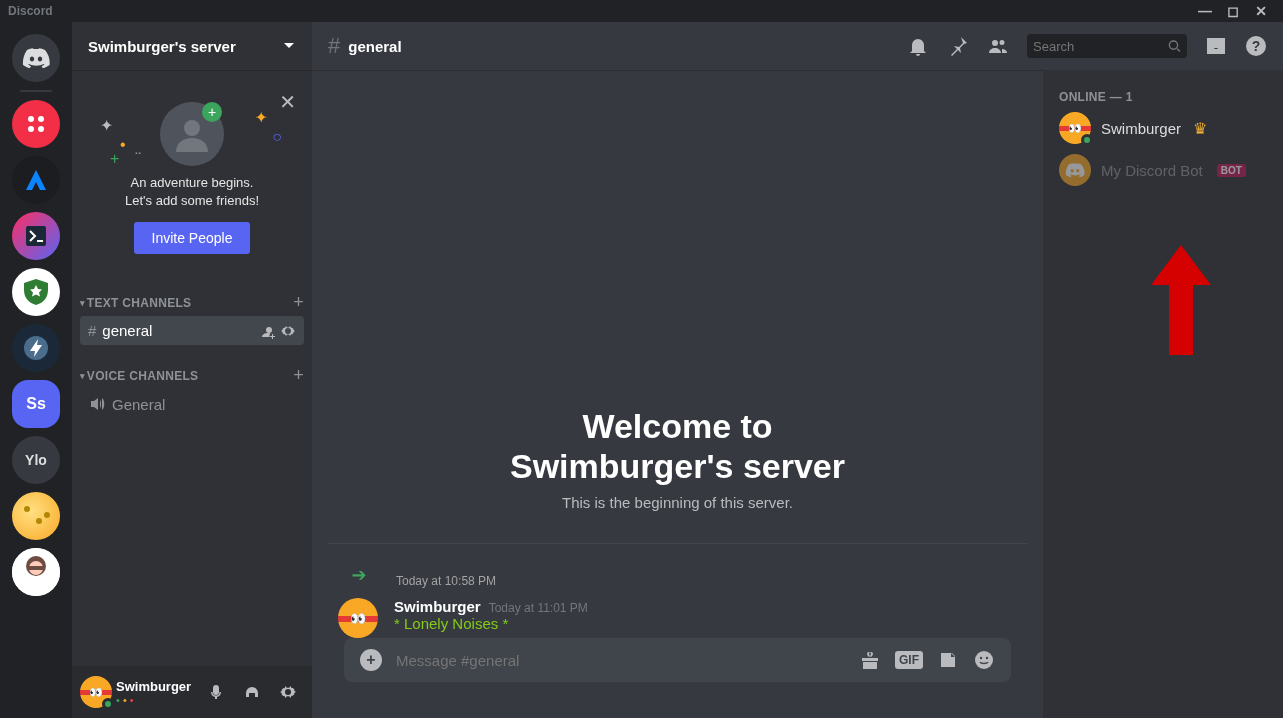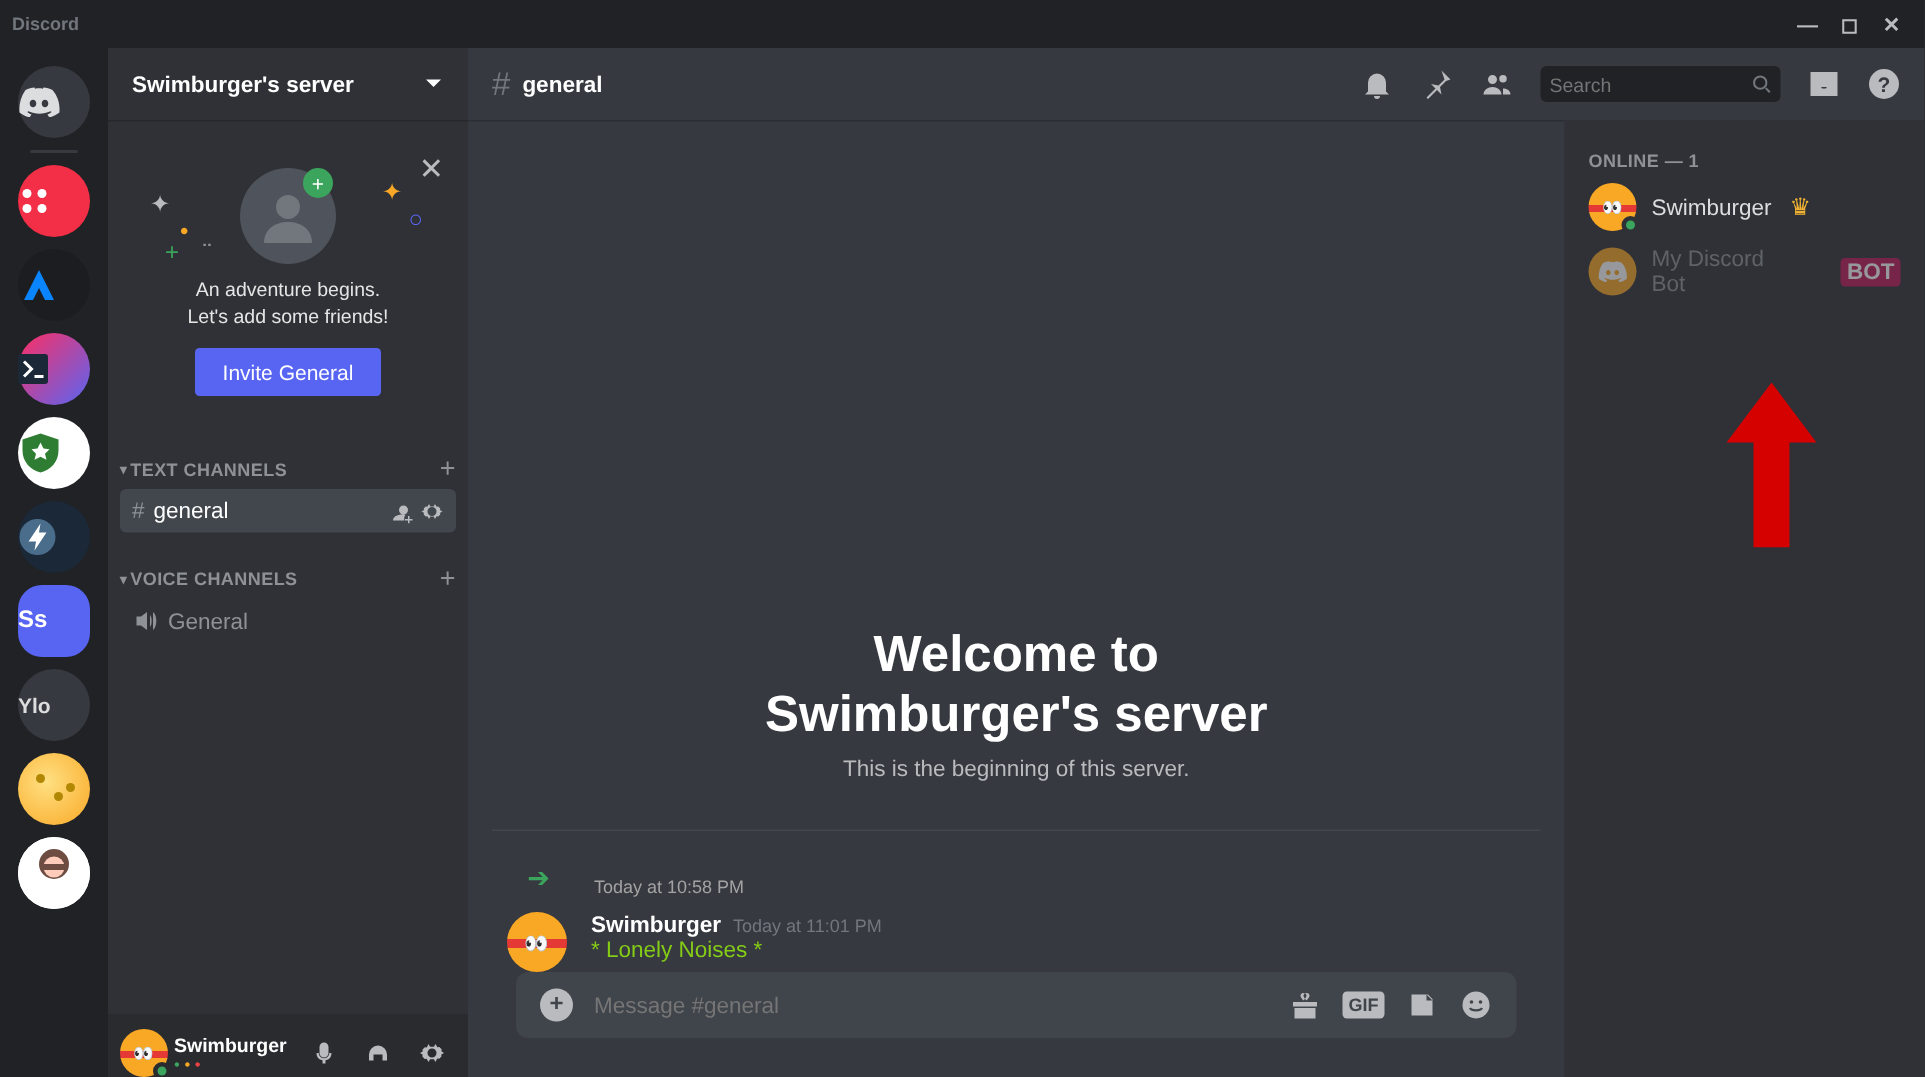--- a/index.html
+++ b/index.html
@@ -1,25 +1,25 @@
 <!DOCTYPE html>
 <html><head>
 <meta charset="utf-8">
 <style>
 * { margin: 0; padding: 0; box-sizing: border-box; }
 body { font-family: "gg sans", "Helvetica Neue", Helvetica, Arial, sans-serif; background: #202225; color: #dcddde; overflow: hidden; width: 1283px; height: 718px; }
 
-.titlebar { height: 32px; background: #202225; display: flex; align-items: center; padding: 0 8px; color: #72767d; font-size: 12px; font-weight: 600; }
+.titlebar { height: 22px; background: #202225; display: flex; align-items: center; padding: 0 8px; color: #72767d; font-size: 12px; font-weight: 600; }
 .titlebar-spacer { flex: 1; }
 .winctrl { width: 28px; text-align: center; cursor: pointer; color: #b9bbbe; font-size: 14px; }
 
 .app { display: flex; height: 696px; }
 
 .guilds { width: 72px; background: #202225; display: flex; flex-direction: column; align-items: center; padding-top: 12px; gap: 8px; }
-.guild { width: 48px; height: 48px; border-radius: 50%; display: flex; align-items: center; cursor: pointer; font-weight: 600; }
+.guild { width: 48px; height: 48px; border-radius: 50%; display: flex; align-items: center; justify-content: center; cursor: pointer; font-weight: 600; }
 .guild.home { background: #36393f; }
 .guild.selected { border-radius: 16px; background: #5865f2; color: #fff; }
 .guild-divider { width: 32px; height: 2px; background: #36393f; border-radius: 1px; }
 
 .sidebar { width: 240px; background: #2f3136; display: flex; flex-direction: column; }
 .server-header { height: 48px; display: flex; align-items: center; padding: 0 16px; box-shadow: 0 1px 0 rgba(0,0,0,.2); cursor: pointer; }
 .server-name { font-weight: 600; color: #fff; font-size: 15px; flex: 1; }
 .invite-card { margin: 16px 8px 8px; background: #2f3136; padding: 16px; text-align: center; position: relative; border-radius: 4px; }
 .invite-close { position: absolute; right: 8px; top: 4px; font-size: 20px; color: #b9bbbe; cursor: pointer; }
 .invite-avatar-wrap { position: relative; display: inline-block; margin-bottom: 8px; }
@@ -84,21 +84,21 @@
 .gif-chip { font-size: 11px; font-weight: 700; background:#b9bbbe; color:#40444b; padding:2px 4px; border-radius:3px; }
 
 .members { width: 240px; background: #2f3136; padding: 16px 8px; overflow-y: auto; position: relative; }
 .mem-cat { font-size: 12px; font-weight: 600; color: #8e9297; padding: 4px 8px; letter-spacing:.3px; }
 .member { display: flex; align-items: center; gap: 10px; padding: 4px 8px; border-radius: 4px; cursor: pointer; margin-bottom: 2px; }
 .mem-av-wrap { position: relative; }
 .mem-av { width: 32px; height: 32px; border-radius: 50%; display:flex;align-items:center;justify-content:center; }
 .mem-dot { position: absolute; right: -2px; bottom: -2px; width: 12px; height: 12px; border-radius: 50%; border: 3px solid #2f3136; }
 .mem-name { font-size: 15px; color: #dcddde; }
 .mem-name.offline { color: #8e9297; }
-.bot-tag { font-size: 15px; background: #be185d; color:#fff; padding: 1px 4px; border-radius: 3px; font-weight:600; margin-left:16px; }
+.bot-tag { font-size: 10px; background: #be185d; color:#fff; padding: 1px 4px; border-radius: 3px; font-weight:600; margin-left:4px; }
 .crown { color: #f0b132; margin-left: 2px; }
 
 .arrow-annotation { position: absolute; left: 108px; top: 175px; pointer-events:none; }
 
 svg { display: block; }
 </style>
 </head>
 <body>
 
 <div class="titlebar">
@@ -192,21 +192,21 @@
               <circle cx="20" cy="14" r="8" fill="#72767d"></circle>
               <path fill="#72767d" d="M4 38c0-9 7-14 16-14s16 5 16 14z"></path>
             </svg>
         </div>
         <div class="invite-plus">+</div>
       </div>
       <div class="invite-text">
         <div>An adventure begins.</div>
         <div>Let's add some friends!</div>
       </div>
-      <button class="invite-btn">Invite General</button>
+      <button class="invite-btn">Invite People</button>
     </div>
 
     <div class="channels">
       <div class="cat">
         <span class="chev">▾</span>
         <span>TEXT CHANNELS</span>
         <span class="plus">+</span>
       </div>
       <div class="channel active">
         <span class="hash">#</span>

